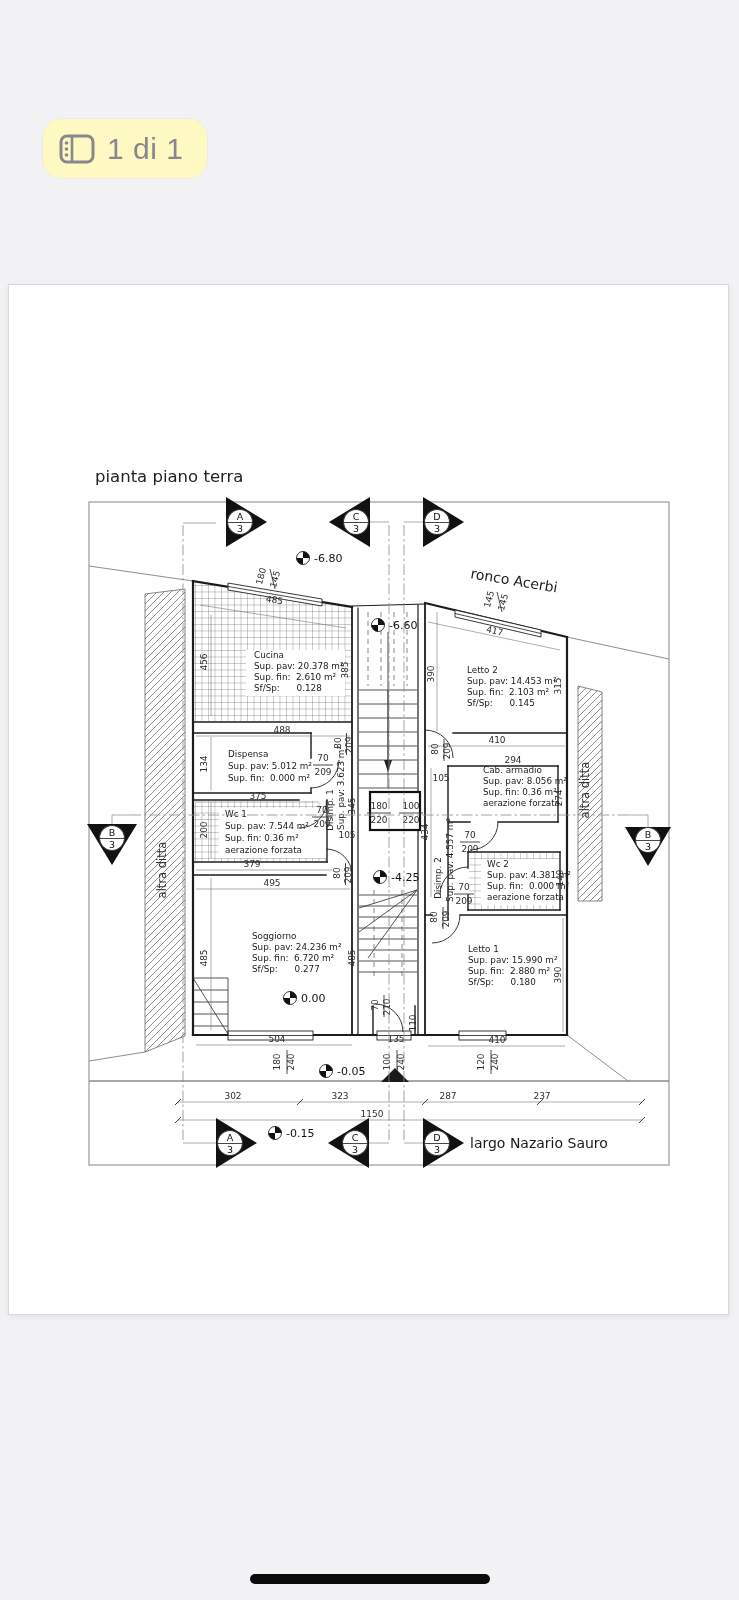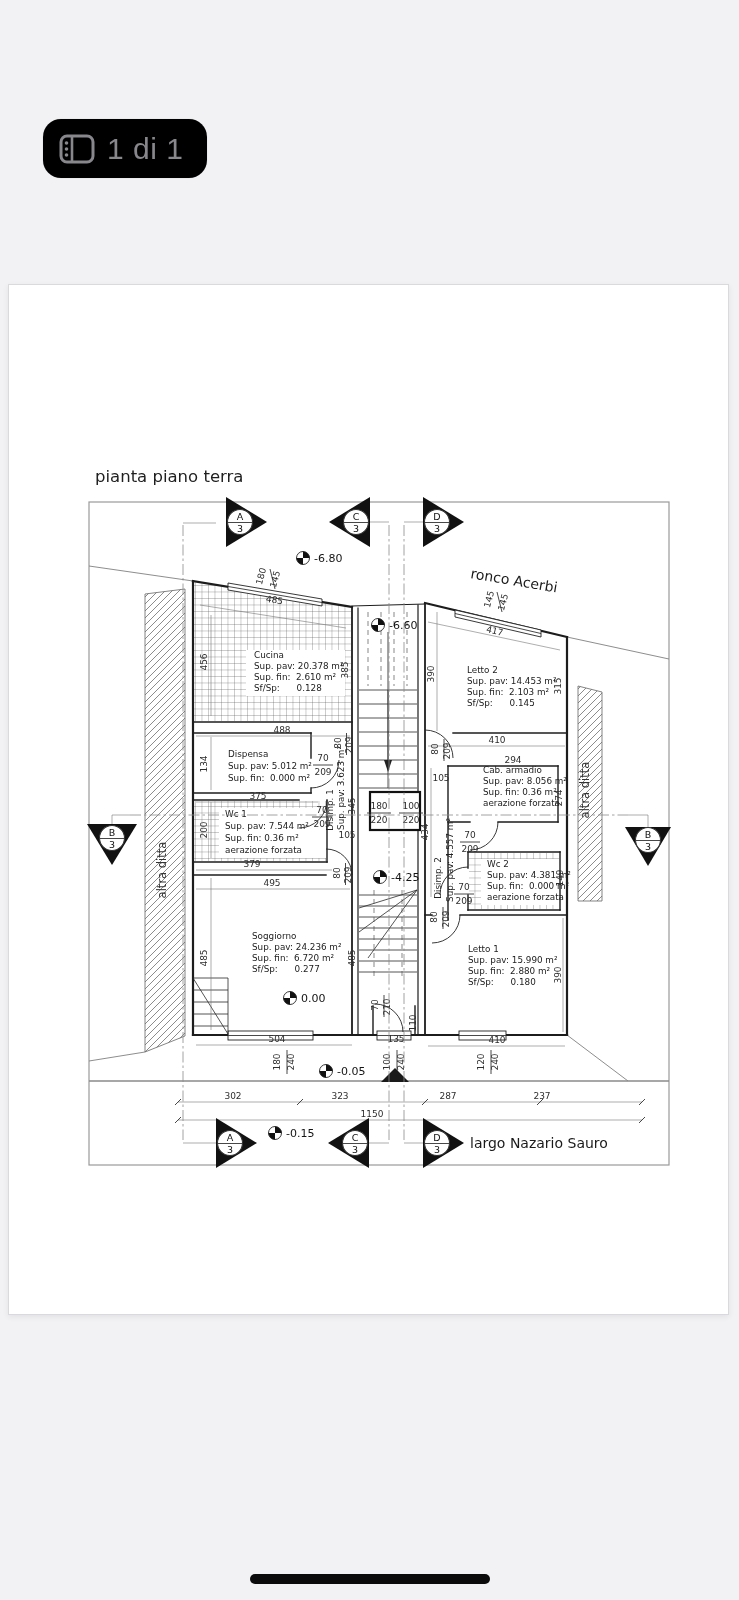--- a/index.html
+++ b/index.html
@@ -3,21 +3,21 @@
 <meta charset="utf-8">
 <style>
   html,body { margin:0; padding:0; }
   body {
     width:739px; height:1600px; position:relative; overflow:hidden;
     background:#f2f2f4;
     font-family:"Liberation Sans","DejaVu Sans",sans-serif;
   }
   .pill {
     position:absolute; left:43px; top:119px; height:59px;
-    border-radius:18px; background:#000000;
+    border-radius:18px; background:#fef9c3;
     display:flex; align-items:center; gap:12px; padding:0 24px 0 16px;
     box-shadow:0 0 0 0.5px #e4e4e8;
   }
   .pill-text { font-size:30px; color:#87878c; letter-spacing:0.5px; }
   .page-card {
     position:absolute; left:8px; top:284px; width:721px; height:1031px;
     background:#ffffff; border:1px solid #d9d9de; box-sizing:border-box;
     box-shadow:0 2px 6px rgba(0,0,0,0.07);
   }
   svg.plan { position:absolute; left:0; top:0; }

